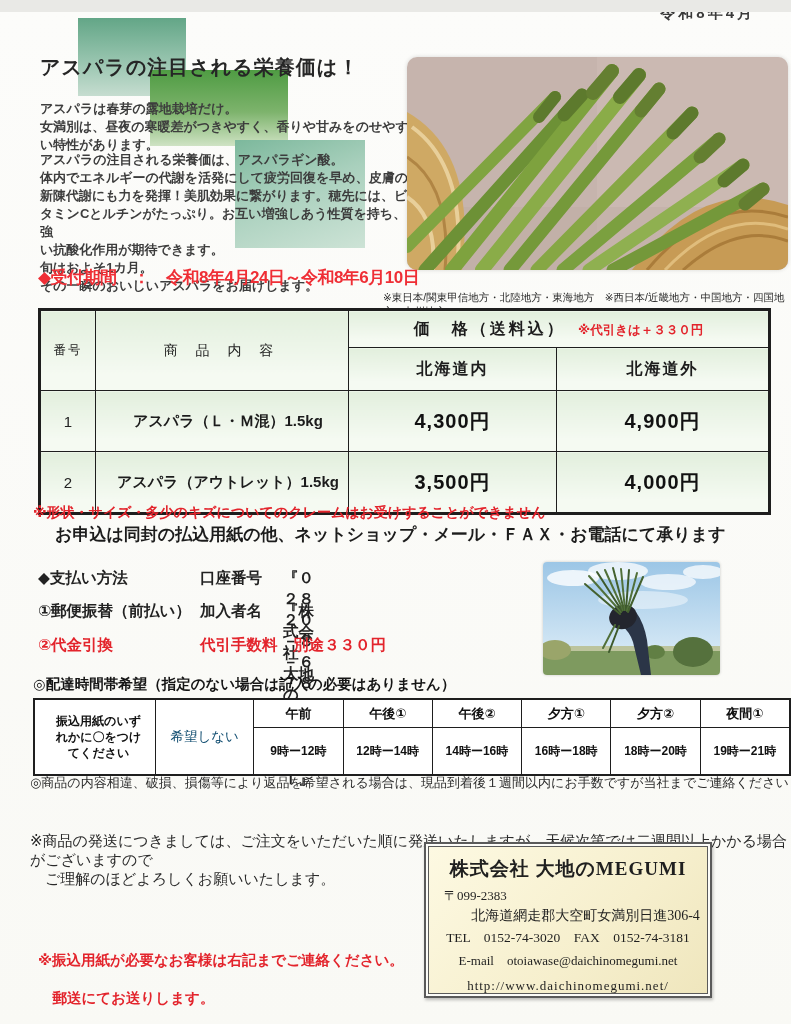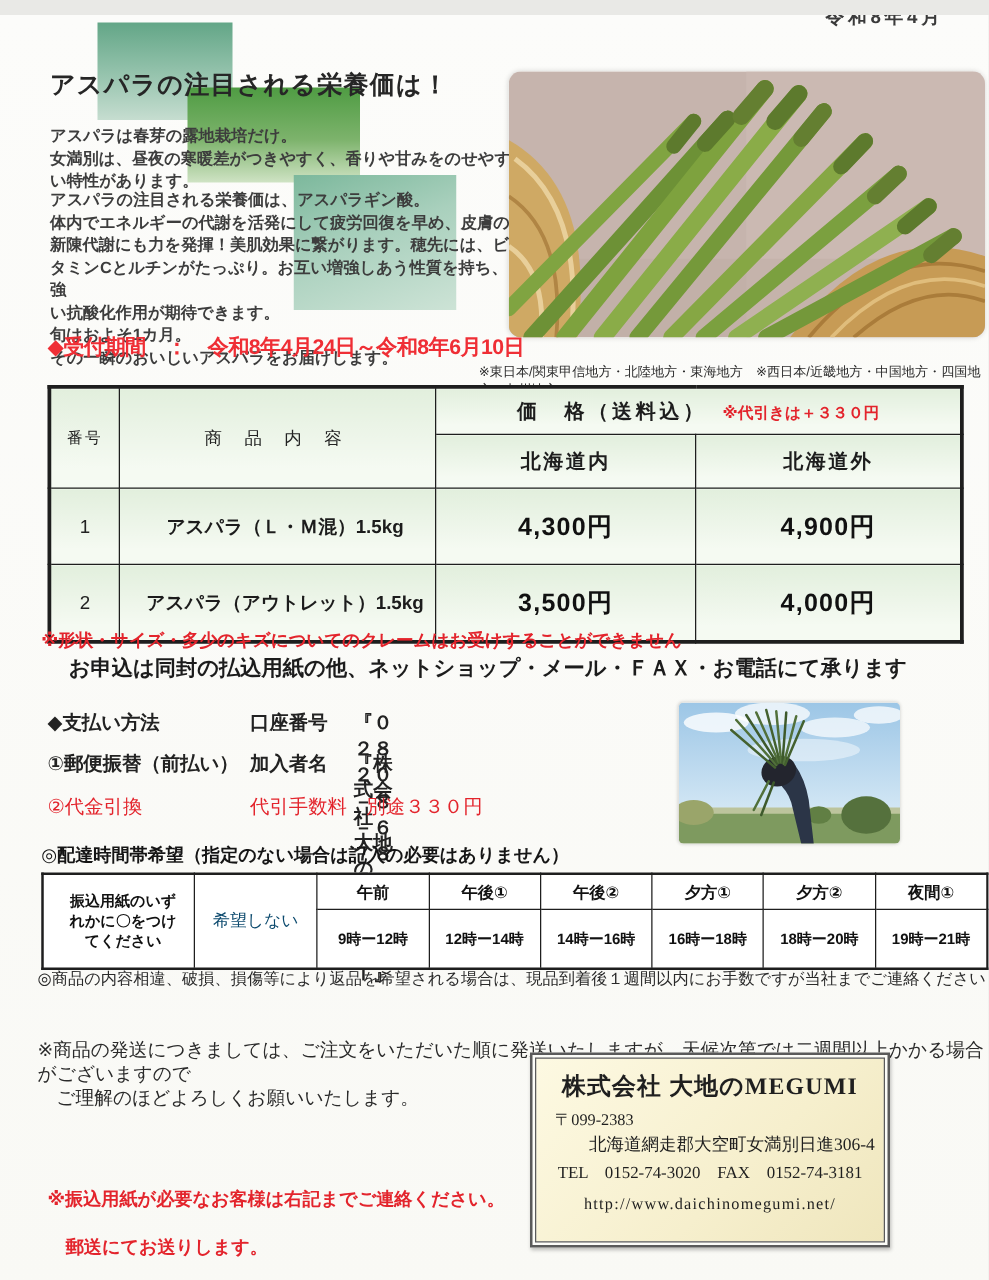--- a/index.html
+++ b/index.html
@@ -64,21 +64,21 @@
     font-size:14px; font-weight:bold; color:#e3242c; }
   .apply-note { position:absolute; left:55px; top:511px; z-index:2;
     font-size:17px; font-weight:bold; color:#1c1c1c; }
 
   
   .pay-row { position:absolute; z-index:2; font-size:15.5px; font-weight:600; color:#222; }
   .pay-c1 { position:absolute; left:38px; width:170px; }
   .pay-c2 { position:absolute; left:200px; width:110px; }
   .pay-c3 { position:absolute; left:283px; }
   .pay-r1 { top:556px; } .pay-r2 { top:589px; } .pay-r3 { top:623px; }
-  .pay-red { color:#e3242c; font-weight:normal; }
+  .pay-red { color:#e3242c; font-weight:bold; }
 
   
   .photo2 { position:absolute; left:543px; top:550px; width:177px; height:113px;
     border-radius:4px; overflow:hidden; z-index:2; box-shadow:0 0 3px rgba(0,0,0,.2); }
 
   .delivery-heading { position:absolute; left:33px; top:663px; z-index:2;
     font-size:14.5px; font-weight:600; color:#151515; }
 
   table.delivery-table { position:absolute; left:33px; top:686px; z-index:2;
     border-collapse:collapse; border:2.4px solid #1e1e1e; table-layout:fixed; background:#fff; }
@@ -296,17 +296,18 @@
 
   <div class="transfer pre">※振込用紙が必要なお客様は右記までご連絡ください。
 　郵送にてお送りします。</div>
 
   <div class="card-outer">
     <div class="card-inner">
       <div class="card-name">株式会社 大地のMEGUMI</div>
       <div class="card-postal">〒099-2383</div>
       <div class="card-address">北海道網走郡大空町女満別日進306-4</div>
       <div class="card-tel">TEL　0152-74-3020　FAX　0152-74-3181</div>
+      <div class="card-email">E-mail　otoiawase@daichinomegumi.net</div>
       <div class="card-url">http://www.daichinomegumi.net/</div>
     </div>
   </div>
 
 </div>
 
 </body></html>

